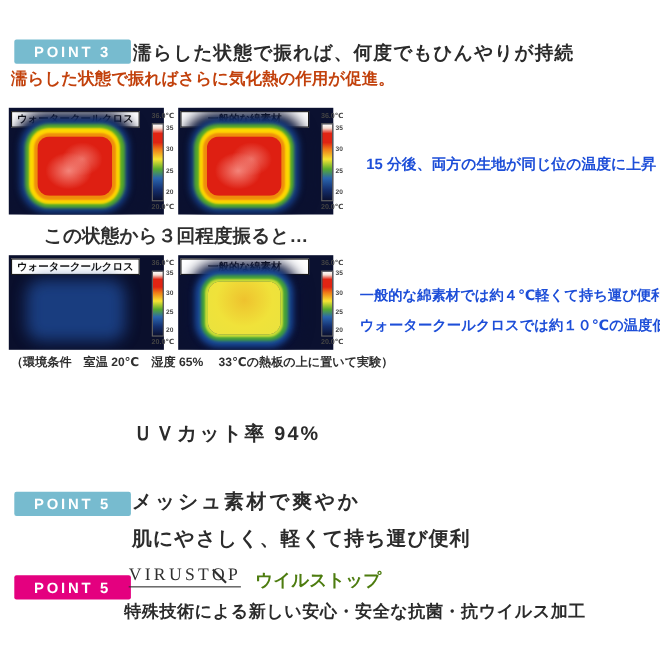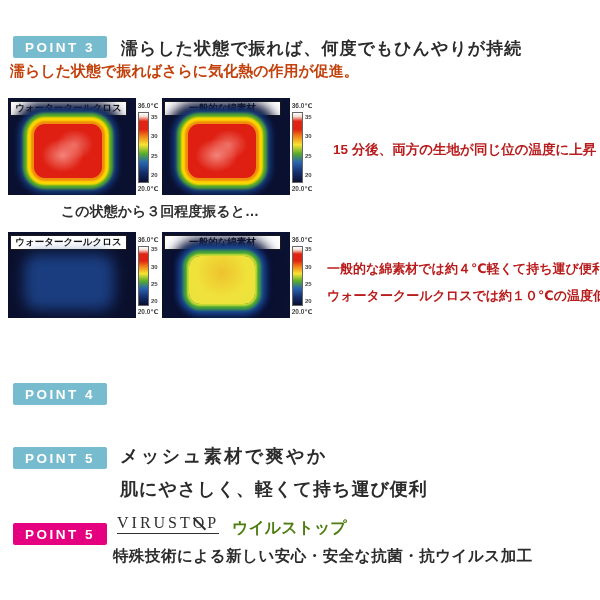--- a/index.html
+++ b/index.html
@@ -1,32 +1,32 @@
 <!DOCTYPE html>
 <html><head>
 <meta charset="utf-8">
 <style>
   html,body{margin:0;padding:0;background:#fff;}
   #page{position:relative;width:600px;height:600px;background:#ffffff;overflow:hidden;
         font-family:"Liberation Sans","DejaVu Sans",sans-serif;color:#2f2f2f;}
 
   
-  .badge{position:absolute;width:94px;height:22px;border-radius:2px;
+  .badge{position:absolute;width:106px;height:22px;border-radius:2px;
          color:#fff;font-weight:bold;font-size:13.5px;letter-spacing:2.5px;
          display:flex;align-items:center;justify-content:center;}
   .badge.blue{background:#77bbcf;}
   .badge.pink{background:#e4007f;}
 
   .h1{position:absolute;font-size:17px;font-weight:bold;letter-spacing:1px;color:#2b2b2b;white-space:nowrap;}
   .h2{position:absolute;font-size:15px;font-weight:bold;color:#c2410c;white-space:nowrap;}
-  .note{position:absolute;font-size:13.5px;font-weight:600;color:#b91c1c;white-space:nowrap;}
+  .note{position:absolute;font-size:13.5px;font-weight:600;color:#1d4ed8;white-space:nowrap;}
 
   
   .unit{position:absolute;width:152px;}
-  .dark{position:absolute;left:0;top:0;width:128px;background:#0b1130;overflow:hidden;}
+  .dark{position:absolute;left:0;top:0;width:141px;background:#0b1130;overflow:hidden;}
   .plabel{position:absolute;left:2px;top:3px;width:115px;height:13px;background:#fff;
           border:1px solid #1a1a1a;font-size:9.5px;font-weight:bold;color:#111;
           display:flex;align-items:center;justify-content:center;white-space:nowrap;}
   .sq{position:absolute;border-radius:11px;}
   .sq.red{background:
       radial-gradient(ellipse at 42% 58%, rgba(247,150,140,.85) 0%, rgba(247,150,140,0) 38%),
       radial-gradient(ellipse at 60% 38%, rgba(247,160,150,.6) 0%, rgba(247,160,150,0) 32%),
       #de1f12;
       box-shadow:0 0 2px 3px #ef8c0c,0 0 2px 7px #ffd900,0 0 3px 11px #55aa28,
                  0 0 6px 15px #17418c,0 0 12px 22px #0b1130;}
@@ -92,21 +92,21 @@
       <div class="stick t0">35</div>
       <div class="stick t1">30</div>
       <div class="stick t2">25</div>
       <div class="stick t3">20</div>
       <div class="sbot">20.0℃</div>
     </div>
   </div>
 
   <div class="note" style="left:333px;top:141px;">15 分後、両方の生地が同じ位の温度に上昇</div>
 
-  <div class="cap" style="left:8px;top:203px;width:304px;text-align:center;font-size:14px;">この状態から３回程度振ると…</div>
+  <div class="cap" style="left:8px;top:203px;width:304px;text-align:center;font-size:17px;">この状態から３回程度振ると…</div>
 
   <div class="unit" style="left:8px;top:232px;height:86px;">
     <div class="dark" style="height:86px;background:#0a0f2c;">
       <div class="plabel">ウォータークールクロス</div>
       <div class="blob" style="left:16px;top:22px;width:90px;height:56px;"></div>
     </div>
     <div class="scale" style="top:5px;height:78px;">
       <div class="stop">36.0℃</div>
       <div class="sbar"></div>
       <div class="stick t0">35</div>
@@ -129,22 +129,23 @@
       <div class="stick t1">30</div>
       <div class="stick t2">25</div>
       <div class="stick t3">20</div>
       <div class="sbot">20.0℃</div>
     </div>
   </div>
 
   <div class="note" style="left:327px;top:260px;font-size:13px;">一般的な綿素材では約４℃軽くて持ち運び便利</div>
   <div class="note" style="left:327px;top:287px;font-size:13px;">ウォータークールクロスでは約１０℃の温度低下</div>
 
+  <div class="cap" style="left:10px;top:322px;font-size:11px;">（環境条件　室温 20℃　湿度 65%　 33℃の熱板の上に置いて実験）</div>
 
-  <div class="badge blue" style="left:13px;top:383px;">POINT 4</div>
+  <div class="h1" style="left:121px;top:382px;font-size:18px;letter-spacing:2px;">ＵＶカット率 94%</div>
 
   <div class="badge blue" style="left:13px;top:447px;">POINT 5</div>
   <div class="h1" style="left:120px;top:444px;font-size:18px;letter-spacing:2.5px;">メッシュ素材で爽やか</div>
   <div class="h1" style="left:120px;top:477px;font-size:18px;letter-spacing:1px;">肌にやさしく、軽くて持ち運び便利</div>
 
   <div class="badge pink" style="left:13px;top:523px;">POINT 5</div>
   <div class="logo" style="left:117px;top:514px;"><span>VIRUST</span><span class="logo-o">O</span><span>P</span></div>
   <div class="logo-kana" style="left:232px;top:518px;">ウイルストップ</div>
   <div class="h1" style="left:113px;top:546px;font-size:15.5px;letter-spacing:0.5px;">特殊技術による新しい安心・安全な抗菌・抗ウイルス加工</div>
 

